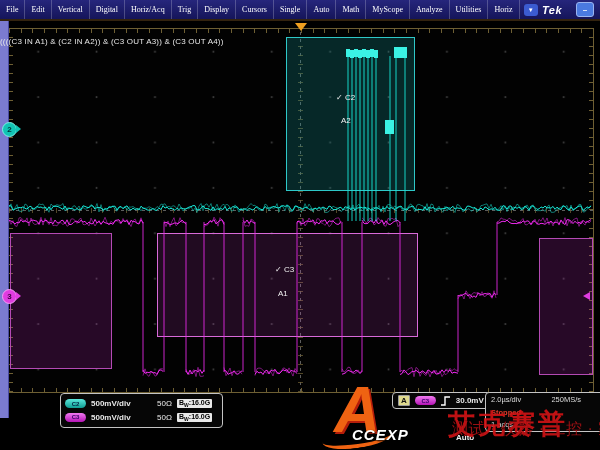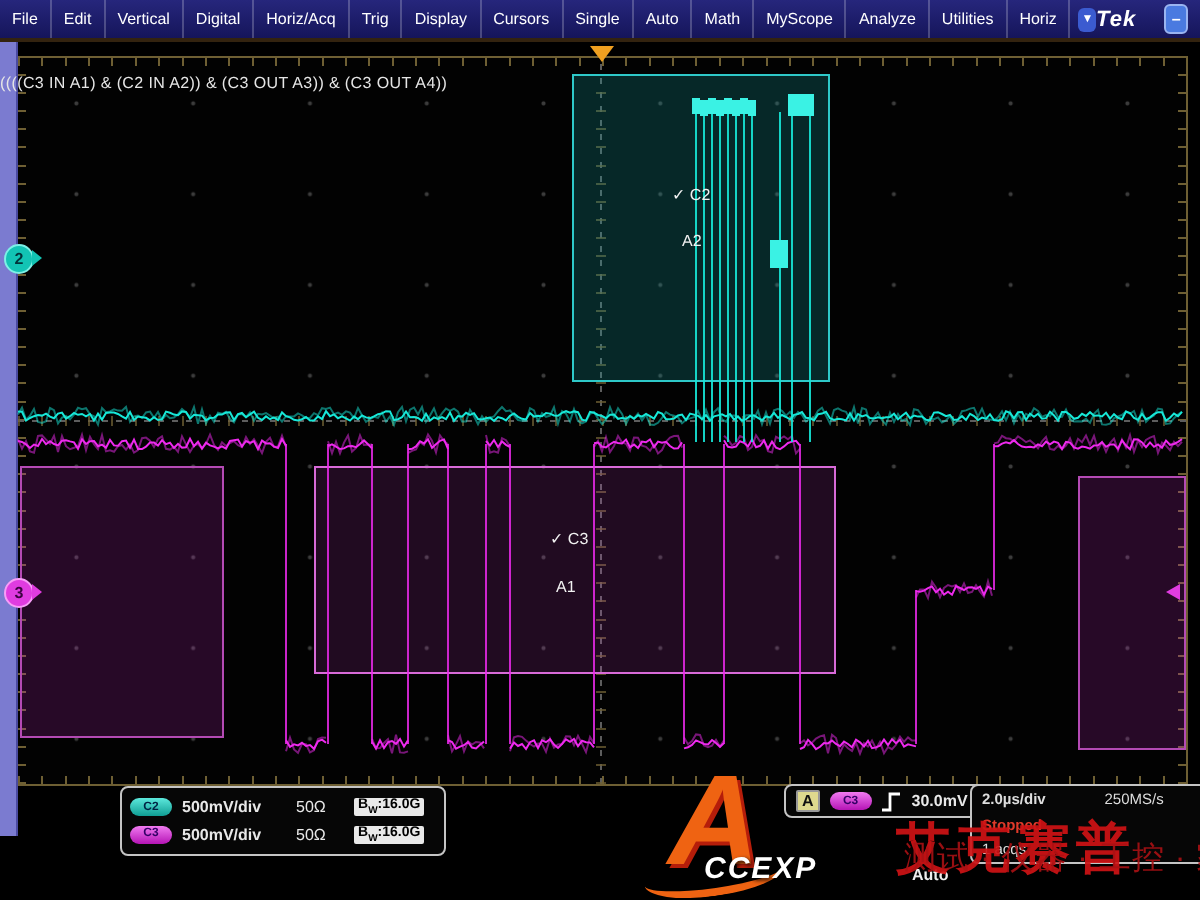--- a/index.html
+++ b/index.html
@@ -2,21 +2,21 @@
 <html><head>
 <meta charset="utf-8">
 <style>
   html,body{margin:0;padding:0;background:#000;width:600px;height:450px;overflow:hidden;
     font-family:"Liberation Sans",sans-serif;position:relative;}
   .abs{position:absolute;}
   
   .menubar{left:0;top:0;width:600px;height:19px;background:linear-gradient(#26267c,#15155a);
     display:flex;align-items:center;color:#fff;font-size:8px;z-index:20;}
   .menu-items{display:flex;height:100%;align-items:center;}
-  .menu-item{padding:0 6px;height:100%;display:flex;align-items:center;border-right:1px solid rgba(255,255,255,0.22);cursor:default;}
+  .menu-item{padding:0 6px;height:100%;display:flex;align-items:center;border-right:1px solid rgba(255,255,255,0.22);cursor:default;font-family:Liberation Serif, serif;}
   .menu-drop{width:14px;height:12px;margin-left:4px;background:#3b5bd0;border-radius:3px;color:#fff;
     font-size:6px;display:flex;align-items:center;justify-content:center;}
   .menubar .spacer{flex:1;}
   .brand{font-weight:bold;font-size:11px;font-style:italic;letter-spacing:0.5px;margin-right:14px;}
   .winbtn{width:16px;height:13px;border-radius:3px;margin-right:6px;color:#fff;font-size:8px;font-weight:bold;
     display:flex;align-items:center;justify-content:center;}
   .btn-min{background:#4a7ae0;border:1px solid #9ab4f0;}
   .menu-underline{left:0;top:19px;width:600px;height:2px;background:#33230f;z-index:19;}
   
   .left-strip{left:0;top:21px;width:8px;height:397px;background:#7b7bd0;border-right:1px solid #4a4aa0;z-index:2;}
@@ -60,31 +60,31 @@
   #wave{left:0;top:0;z-index:5;pointer-events:none;}
   
   .rd-box{border:1px solid #c4c4c4;border-radius:4px;background:#060606;z-index:8;color:#e8e8e8;font-size:8px;margin-left:48px;}
   .box-ch{left:12px;top:393px;width:163px;height:35px;display:flex;flex-direction:column;justify-content:space-evenly;padding:1px 4px;box-sizing:border-box;}
   .ch-row{display:flex;align-items:center;gap:5px;}
   .badge{width:21px;height:9px;border-radius:5px;display:flex;align-items:center;justify-content:center;
     font-size:6px;font-weight:bold;flex:none;}
   .badge-c2{background:linear-gradient(#5ce8dc,#0f9d93);color:#063;color:#024;}
   .badge-c3{background:linear-gradient(#f07af0,#b514b5);color:#306;}
   .v-scale{font-weight:bold;width:52px;}
-  .imp{width:24px;}
+  .imp{width:24px;text-align:right;}
   .bw-chip{background:#e9e9e9;color:#000;font-size:7px;padding:0 2px;border-radius:1px;font-weight:bold;}
   .bw-chip sub{font-size:5px;}
   .box-trig{left:344px;top:392px;width:103px;height:17px;display:flex;align-items:center;gap:5px;padding:0 5px;box-sizing:border-box;}
   .a-chip{background:#ded98e;color:#111;font-weight:bold;font-size:8px;padding:0 2px;border-radius:1px;border:1px solid #999;}
   .slope{flex:none;}
   .trig-level{font-weight:bold;}
   .box-horiz{left:437px;top:392px;width:160px;height:40px;padding:2px 6px 2px 5px;box-sizing:border-box;
     display:flex;flex-direction:column;justify-content:space-between;}
   .hrow{display:flex;justify-content:space-between;font-size:7.5px;color:#ddd;}
-  .hrow .bold{font-weight:bold;}
+  .hrow .bold{font-weight:normal;}
   .stopped{color:#e03a2a;font-weight:bold;}
   .auto-label{left:456px;top:433px;color:#eee;font-weight:bold;font-size:8px;z-index:8;}
   
   .wm{z-index:12;pointer-events:none;}
   .wm-a{left:334px;top:378px;font-size:64px;font-weight:bold;font-style:italic;color:#ef6312;
     text-shadow:2px 2px 0 #b51d0a;line-height:1;}
   .wm-swoosh{left:322px;top:428px;width:70px;height:16px;border-bottom:4px solid #ef6312;border-radius:50%;transform:rotate(-8deg);}
   .wm-accexp{left:352px;top:426px;font-size:15px;font-weight:bold;font-style:italic;color:#fff;letter-spacing:1px;
     text-shadow:1px 1px 2px #000;}
   .wm-cn{left:448px;top:390px;font-size:27px;font-weight:bold;color:#cf1315;letter-spacing:3px;width:152px;overflow:hidden;white-space:nowrap;opacity:.92;margin-top:16px;}

